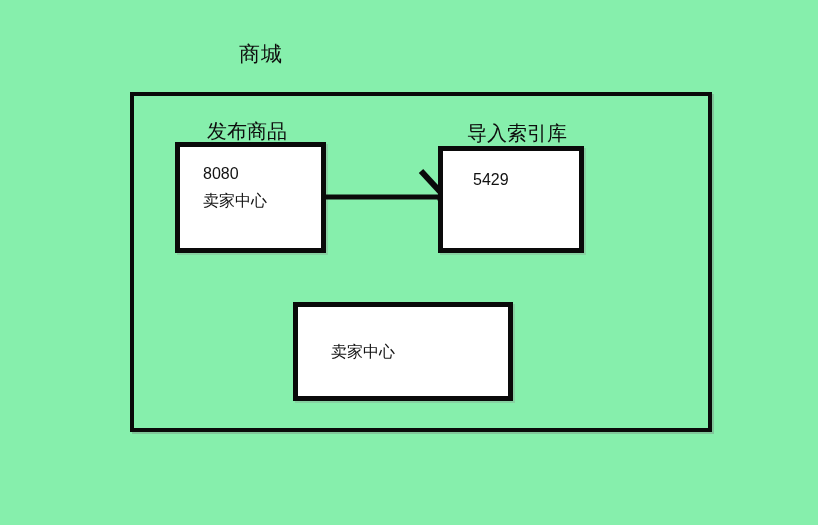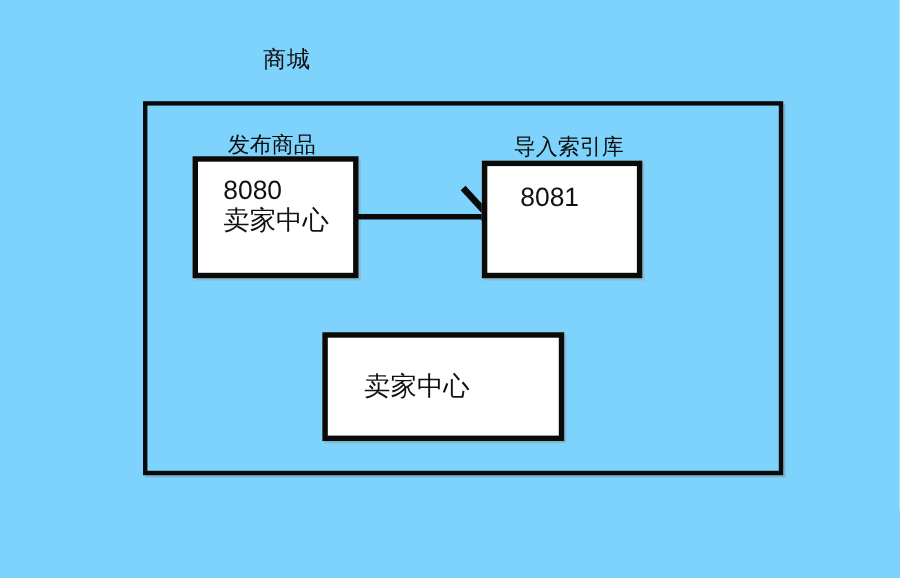--- a/index.html
+++ b/index.html
@@ -8,21 +8,21 @@
     background: #ffffff;
   }
   body {
     font-family: "Liberation Sans", "DejaVu Sans", sans-serif;
     color: #0a0a0a;
   }
   .canvas {
     position: relative;
     width: 818px;
     height: 525px;
-    background: #7dd3fc;
+    background: #86efac;
     overflow: hidden;
   }
   .diagram-title {
     position: absolute;
     left: 239px;
     top: 40px;
     font-size: 21px;
     letter-spacing: 1px;
     color: #0d0d0d;
   }
@@ -44,21 +44,21 @@
     white-space: nowrap;
   }
   .label-publish { left: 207px; top: 118px; }
   .label-import  { left: 467px; top: 120px; }
   .node-box {
     position: absolute;
     border: 5px solid #0a0a0a;
     box-sizing: border-box;
     background: #ffffff;
     box-shadow: 2px 2px 0 rgba(140,140,140,0.3);
-    font-size: 24px;
+    font-size: 16px;
     line-height: 27px;
     color: #111111;
   }
   .box-seller {
     left: 175px;
     top: 142px;
     width: 151px;
     height: 111px;
     padding: 13px 0 0 23px;
   }
@@ -104,20 +104,20 @@
     <div>卖家中心</div>
   </div>
 
   <svg class="arrow-svg" viewBox="0 0 134 54">
     <line x1="6" y1="39" x2="127" y2="39" stroke="#0a0a0a" stroke-width="5"></line>
     <line x1="103" y1="13" x2="127" y2="39" stroke="#0a0a0a" stroke-width="6"></line>
     <line x1="127" y1="39" x2="121" y2="44" stroke="#0a0a0a" stroke-width="6"></line>
   </svg>
 
   <div class="node-box box-portal">
-    <div>8081</div>
+    <div>5429</div>
   </div>
 
   <div class="node-box box-bottom">
     <div>卖家中心</div>
   </div>
 
 </div>
 
 </body></html>

